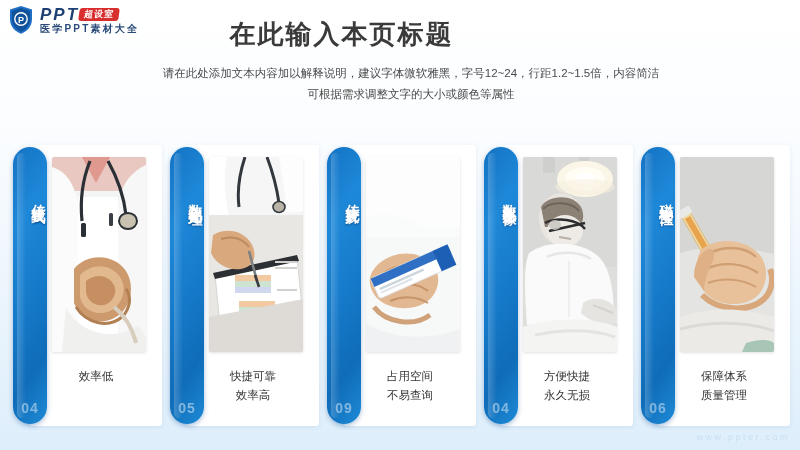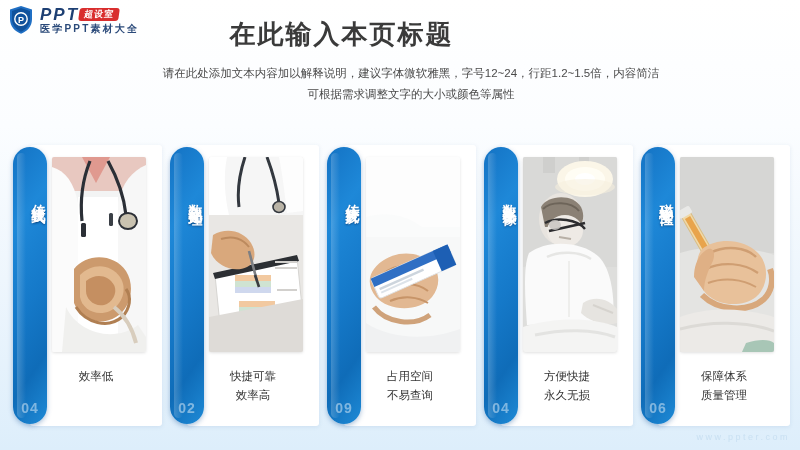--- a/index.html
+++ b/index.html
@@ -192,21 +192,21 @@
         </g>
         <path d="M0 160 L94 142 L94 195 L0 195 Z" fill="#dedbd7"></path>
       </svg>
     </div>
     <div class="caption">
       <div>快捷可靠</div>
       <div>效率高</div>
     </div>
     <div class="tab"></div>
     <div class="tab-label">数字化处理</div>
-    <div class="tab-num">02</div>
+    <div class="tab-num">05</div>
   </div>
 
   <div class="card">
     <div class="panel"></div>
     <div class="photo">
       <svg viewBox="0 0 94 195" preserveAspectRatio="xMidYMid slice">
         <rect width="94" height="195" fill="#f7f8f8"></rect>
         <rect y="0" width="94" height="80" fill="#fafbfb"></rect>
         <path d="M0 60 C20 54 40 58 56 70 L94 70 L94 0 L0 0 Z" fill="#fdfdfd"></path>
         <g>

